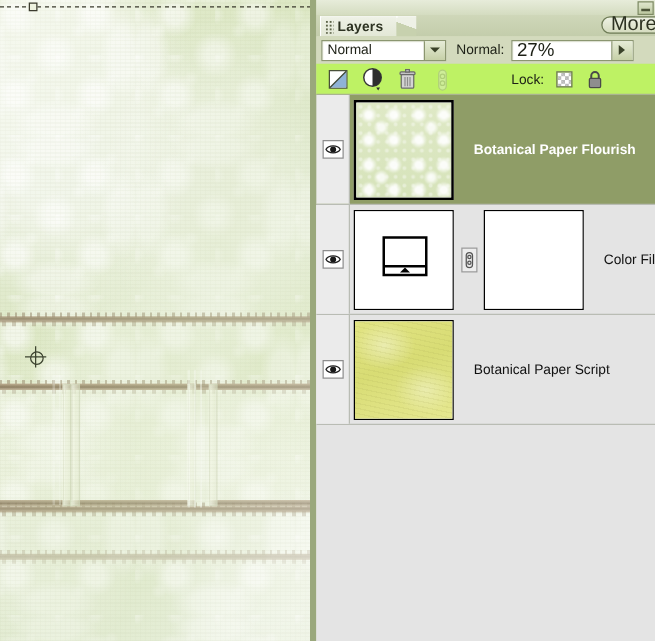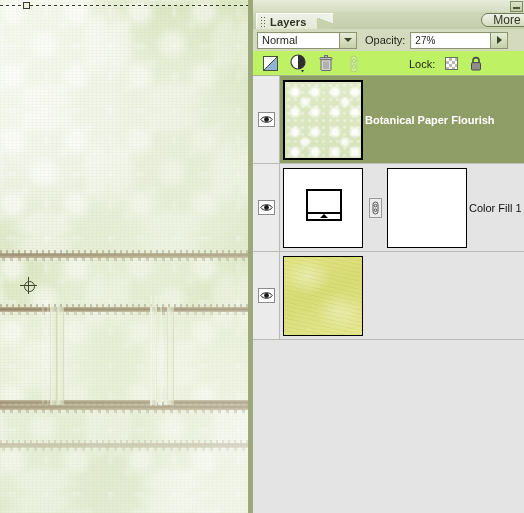--- a/index.html
+++ b/index.html
@@ -163,21 +163,21 @@
     background:linear-gradient(200deg, #eef1e6 0 42%, #c7d1ae 43% 100%);
     border-top:1px solid #fff;
   }
   #more-button{
     position:absolute;right:4px;top:1px;width:60px;height:14px;
     border:1px solid #6f7c57;border-radius:8px;box-sizing:border-box;
     background:linear-gradient(180deg,#eef2e4,#d5dcbf);
     display:flex;align-items:center;justify-content:center;gap:4px;
     font-size:10px;color:#2d3222;
   }
-  #more-button .mt{font-size:12px;}
+  #more-button .mt{font-size:16px;}
   #more-button .mar{width:0;height:0;border-left:4px solid #2d3222;border-top:3px solid transparent;border-bottom:3px solid transparent;}
 
   
   #optrow{position:absolute;left:5px;top:29px;right:18px;height:22px;
     background:#d3dabd;display:flex;align-items:center;}
   .field{
     height:17px;box-sizing:border-box;border:1px solid #8b9670;
     background:#fff;display:flex;align-items:center;
     box-shadow:inset 1px 1px 0 #f6f8ef;
   }
@@ -185,21 +185,21 @@
   #blend-select .bv{font-size:11px;color:#1d2016;padding-left:4px;}
   .dd-arrow{
     position:absolute;right:0;top:0;width:16px;height:15px;
     background:linear-gradient(180deg,#e6ecd7,#c6d0a8);
     border-left:1px solid #8b9670;
     display:flex;align-items:center;justify-content:center;
   }
   .dd-arrow .tri{width:0;height:0;border-top:4px solid #3a4229;border-left:4px solid transparent;border-right:4px solid transparent;}
   #opacity-label{margin-left:8px;font-size:11px;color:#1d2016;}
   #opacity-field{margin-left:5px;width:98px;position:relative;}
-  #opacity-field .ov{font-size:10px;color:#1d2016;padding-left:4px;text-align:center;}
+  #opacity-field .ov{font-size:15px;color:#1d2016;padding-left:4px;text-align:center;}
   .sl-arrow{
     position:absolute;right:0;top:0;width:16px;height:15px;
     background:linear-gradient(180deg,#e6ecd7,#c6d0a8);
     border-left:1px solid #8b9670;
     display:flex;align-items:center;justify-content:center;
   }
   .sl-arrow .tri{width:0;height:0;border-left:5px solid #3a4229;border-top:4px solid transparent;border-bottom:4px solid transparent;}
 
   
   #toolrow{position:absolute;left:5px;top:51px;right:5px;height:25px;
@@ -229,21 +229,21 @@
   .thumbwrap{margin-left:3px;}
   .thumb{width:80px;height:80px;border:1px solid #000;box-sizing:border-box;background:#fff;position:relative;overflow:hidden;}
   .thumb.sel-thumb{border:2px solid #000;}
   .checker{
     position:absolute;inset:0;
     background-image:
       linear-gradient(45deg,#c8c8c8 25%,transparent 25% 75%,#c8c8c8 75%),
       linear-gradient(45deg,#c8c8c8 25%,#fff 25% 75%,#c8c8c8 75%);
     background-size:10px 10px;background-position:0 0,5px 5px;
   }
-  .lname{margin-left:2px;font-size:11px;color:#111;}
+  .lname{margin-left:16px;font-size:11px;color:#111;}
   .row.selected .lname{color:#fff;font-weight:bold;}
   .linkico{width:13px;height:20px;margin-left:6px;border:1px solid #9a9a9a;box-sizing:border-box;background:#ededed;
     display:flex;align-items:center;justify-content:center;}
 
   
   .t-flourish{position:absolute;inset:0;
     background:
       radial-gradient(circle at 25% 25%, rgba(255,255,255,.9) 0 6%, rgba(255,255,255,0) 16%),
       radial-gradient(circle at 75% 25%, rgba(255,255,255,.9) 0 6%, rgba(255,255,255,0) 16%),
       radial-gradient(circle at 25% 75%, rgba(255,255,255,.9) 0 6%, rgba(255,255,255,0) 16%),
@@ -357,21 +357,21 @@
       </div>
     </div>
 
     <div id="optrow">
       <div class="field" id="blend-select">
         <span class="bv">Normal</span>
         <span class="dd-arrow">
             <i class="tri"></i>
           </span>
       </div>
-      <span id="opacity-label">Opacity:</span>
+      <span id="opacity-label">Normal:</span>
       <div class="field" id="opacity-field">
         <span class="ov">27%</span>
         <span class="sl-arrow">
             <i class="tri"></i>
           </span>
       </div>
     </div>
 
     <div id="toolrow">
       <span class="tool">
@@ -477,20 +477,21 @@
               <path d="M0.8 4.5 C3 0.8 10 0.8 12.2 4.5 C10 8.2 3 8.2 0.8 4.5 Z" fill="#fff" stroke="#222" stroke-width="1"></path>
               <circle cx="6.5" cy="4.5" r="2.4" fill="#1a1a1a"></circle>
             </svg>
           </span>
         </div>
         <div class="thumbwrap">
           <div class="thumb">
             <span class="t-script"></span>
           </div>
         </div>
+        <span class="lname">Botanical Paper Script</span>
       </div>
 
     </div>
 
     <div id="scrollbar">
       <div id="scroll-up">
           <i class="tri"></i>
         </div>
     </div>
   </div>

